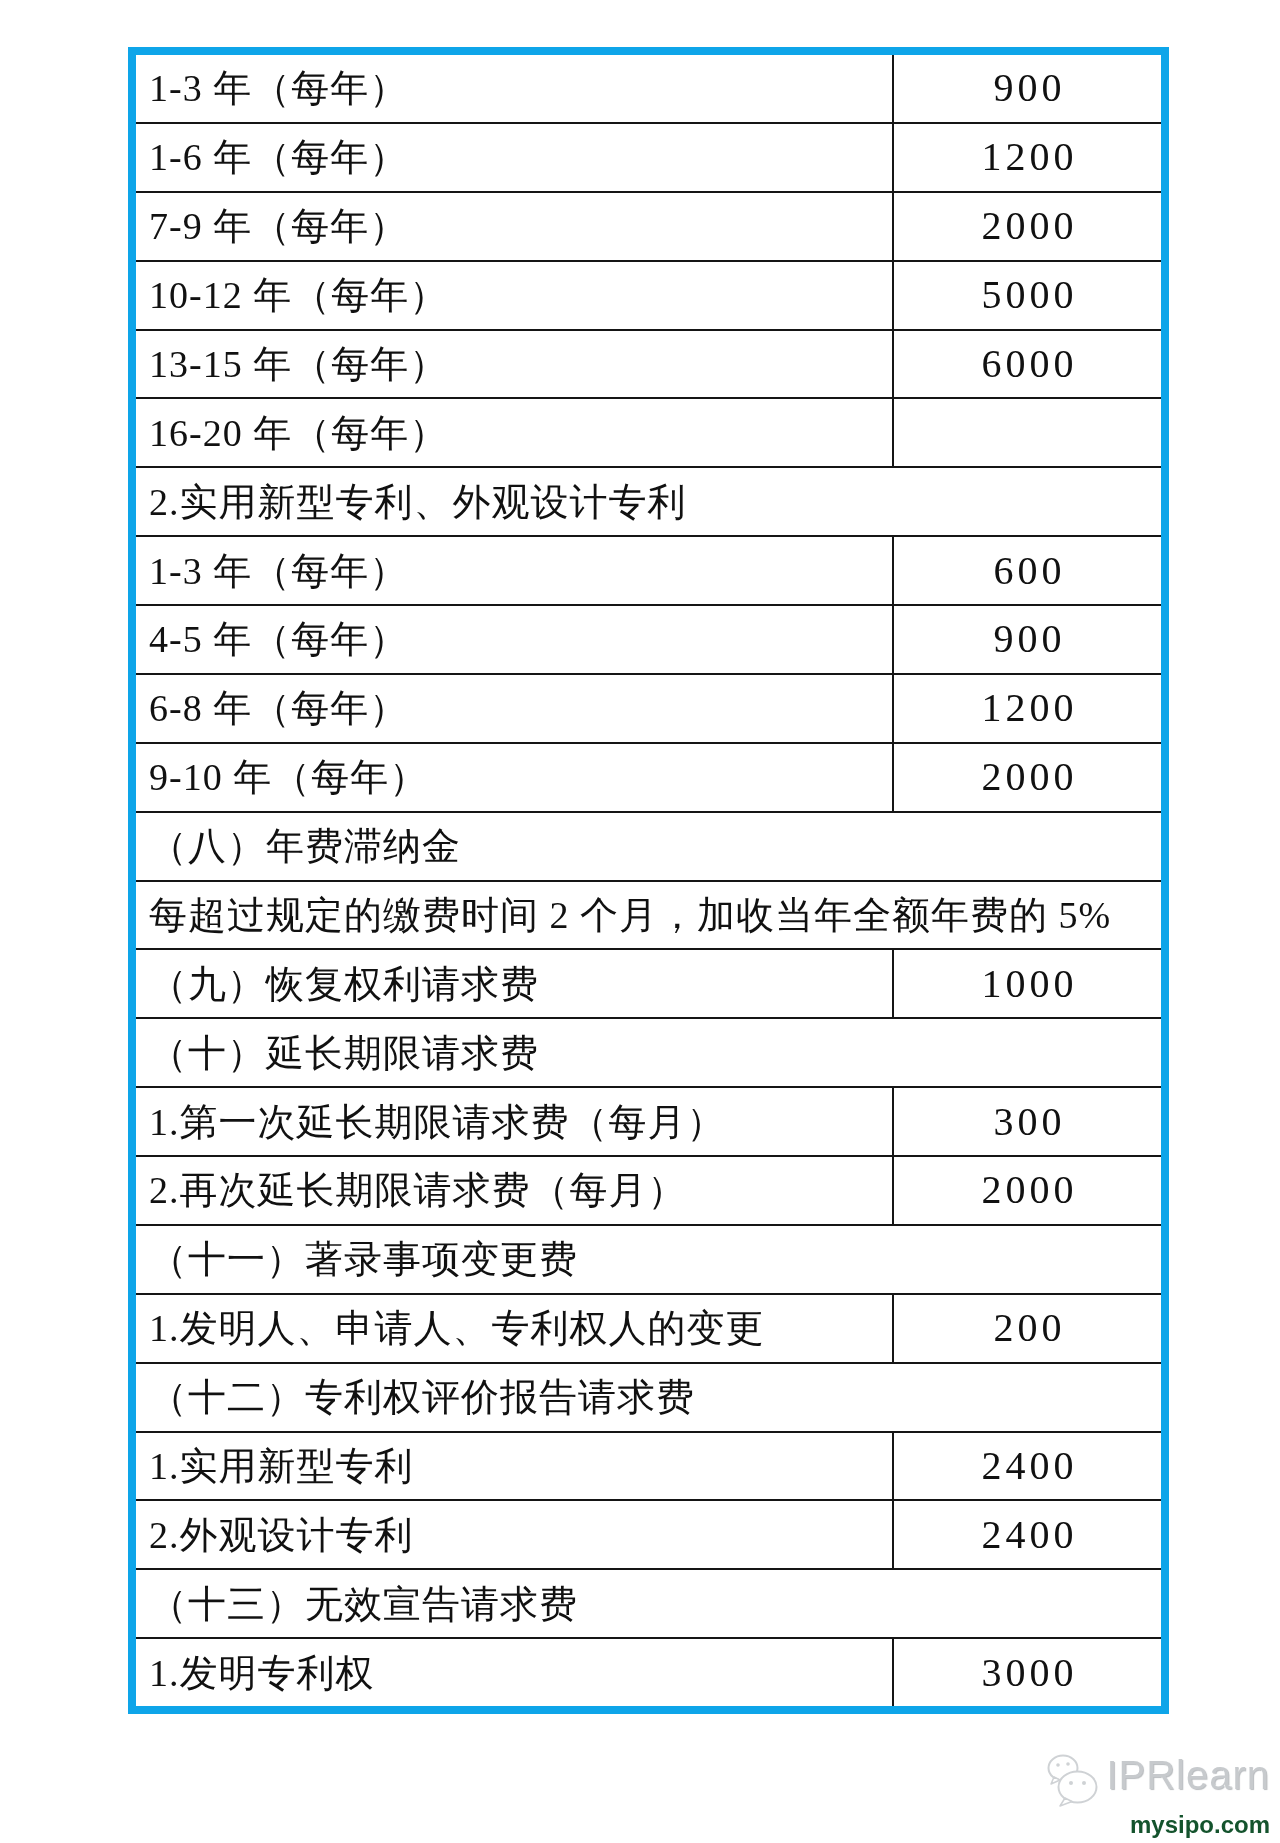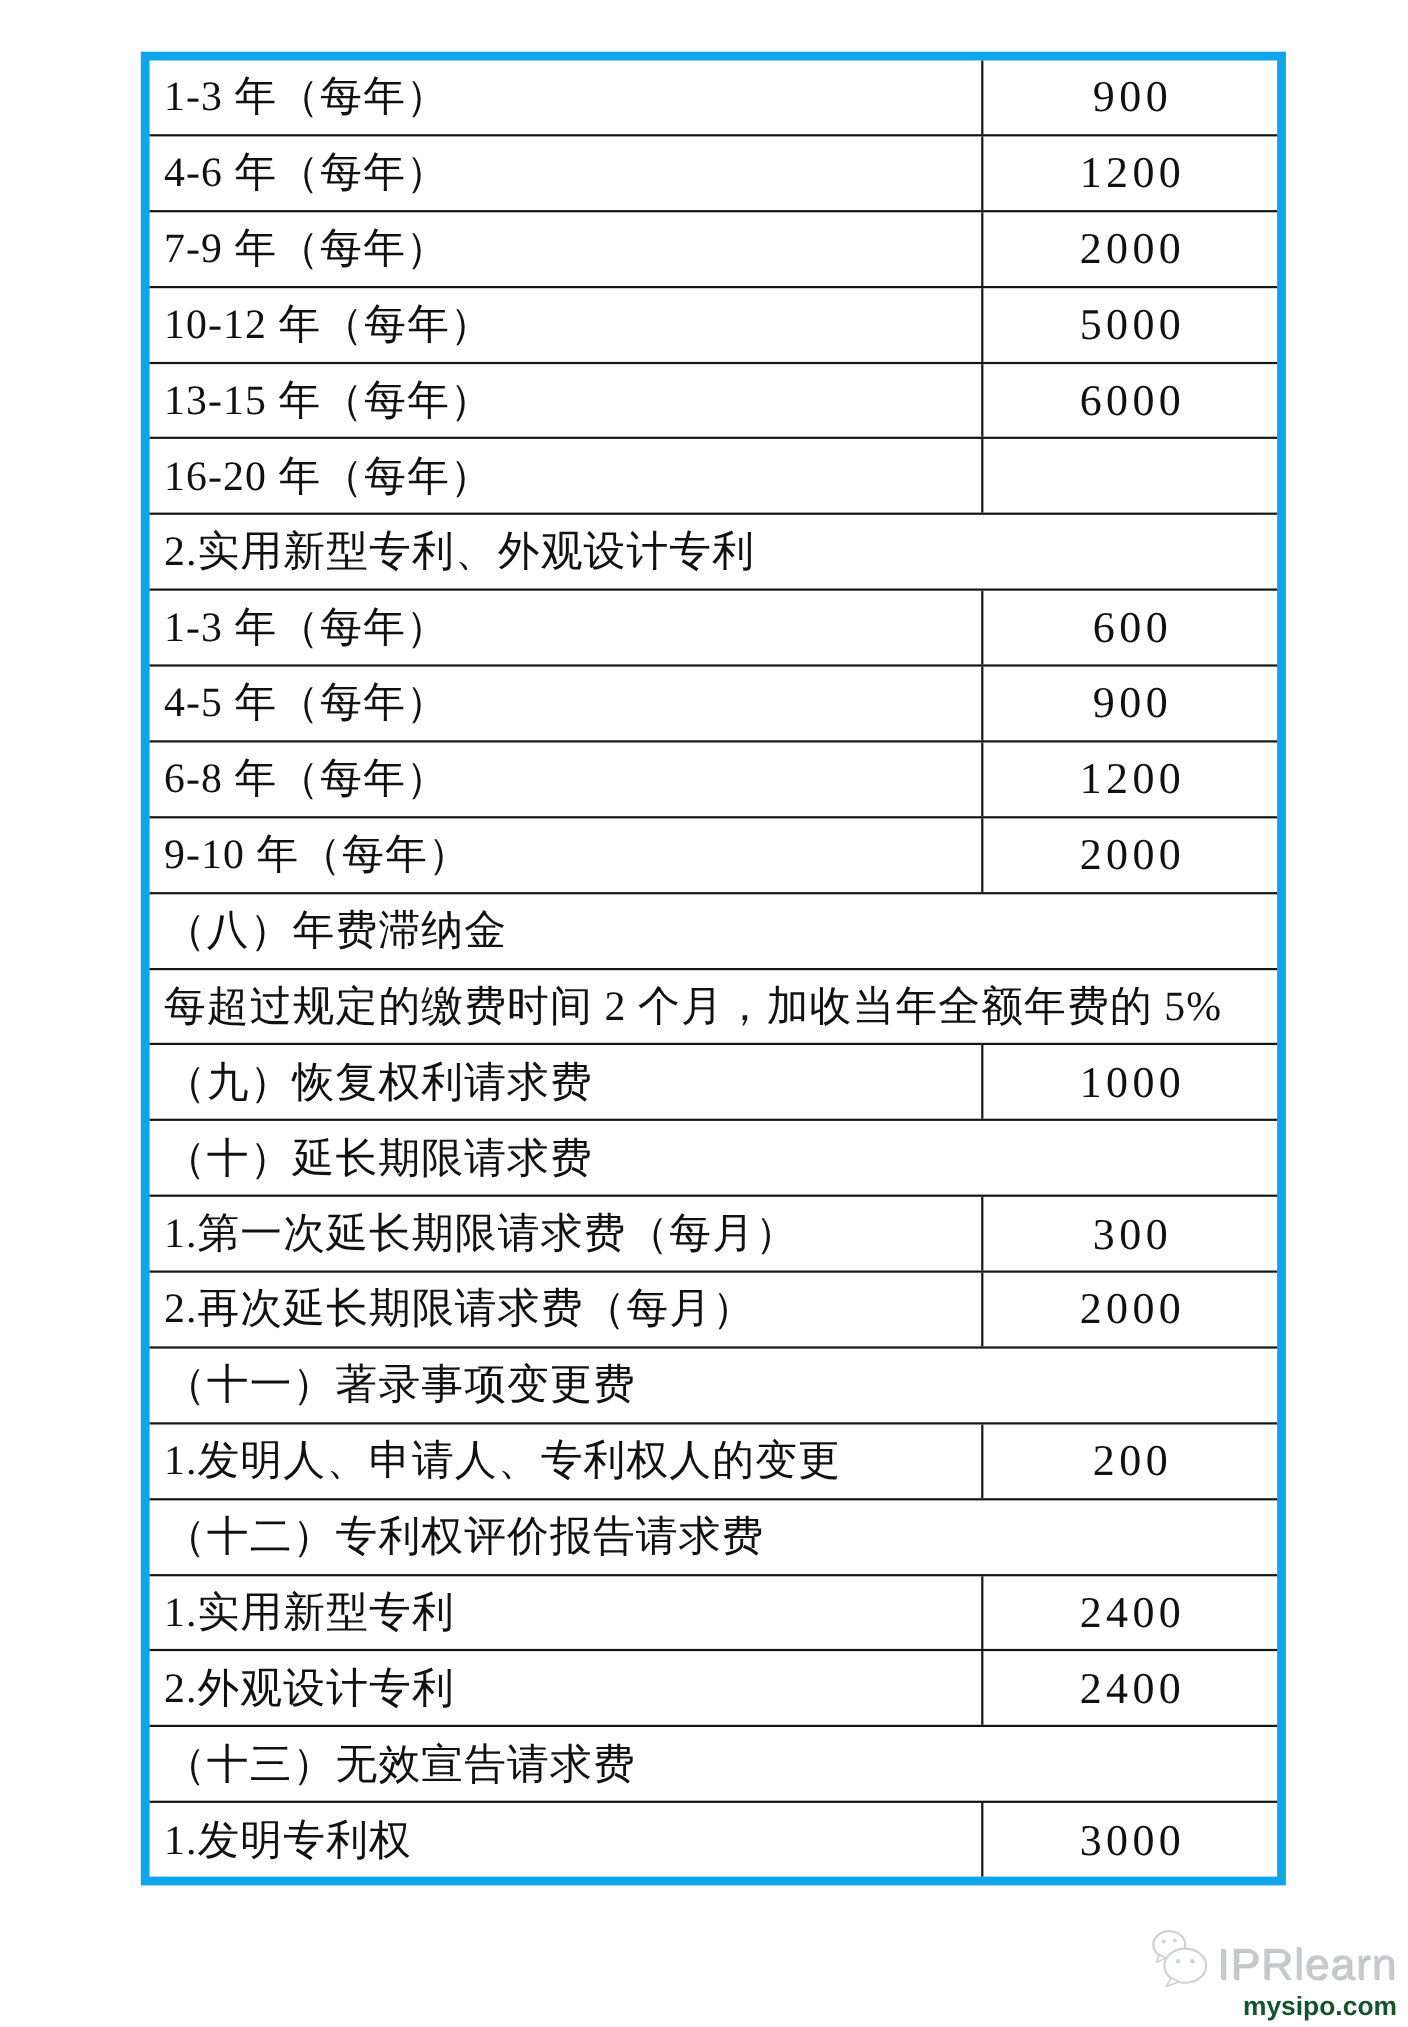--- a/index.html
+++ b/index.html
@@ -62,21 +62,21 @@
   .watermark {
     position:absolute;
     right:10px;
     bottom:4px;
     width:230px;
     text-align:right;
     font-family:"Liberation Sans","DejaVu Sans",sans-serif;
   }
   .brand-line {
     display:flex;
-    align-items:flex-end;
+    align-items:flex-start;
     justify-content:flex-end;
     gap:8px;
     margin-bottom:2px;
   }
   .brand-text {
     font-size:40px;
     font-weight:400;
     color:#c7cacd;
     letter-spacing:1px;
     text-shadow:-1px -1px 0 #ffffff, 1px 1px 1px #b9bcbf;
@@ -94,21 +94,21 @@
 
 <div class="page">
 
   <div class="fee-table">
 
     <div class="row has-value">
       <div class="cell label">1-3 年（每年）</div>
       <div class="cell value">900</div>
     </div>
     <div class="row has-value">
-      <div class="cell label">4-6 年（每年）</div>
+      <div class="cell label">1-6 年（每年）</div>
       <div class="cell value">1200</div>
     </div>
     <div class="row has-value">
       <div class="cell label">7-9 年（每年）</div>
       <div class="cell value">2000</div>
     </div>
     <div class="row has-value">
       <div class="cell label">10-12 年（每年）</div>
       <div class="cell value">5000</div>
     </div>

